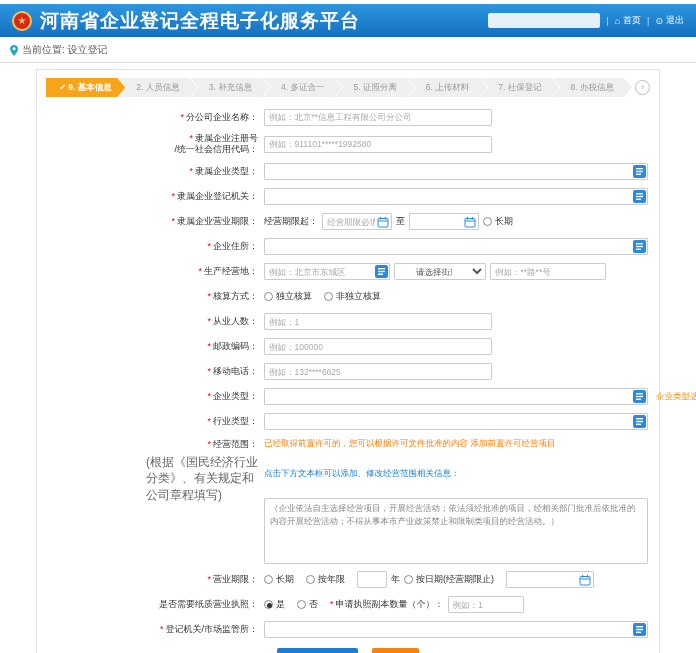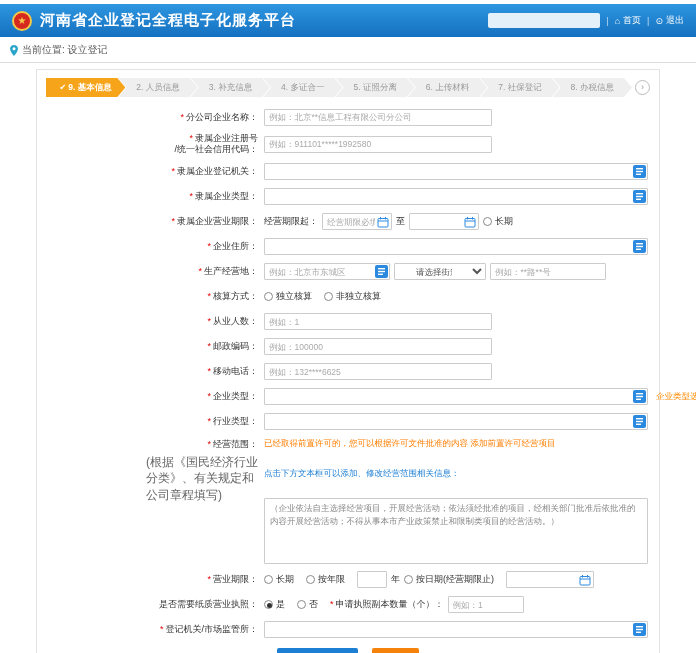--- a/index.html
+++ b/index.html
@@ -15,21 +15,21 @@
     margin-top:4px; height:33px;
     background:linear-gradient(#2e96e0,#1470c0);
     display:flex; align-items:center; padding:0 12px; color:#fff;
   }
   .emblem {
     width:20px; height:20px; border-radius:50%;
     background:#d5281e; border:2px solid #f7c948;
     color:#f7c948; font-size:10px; line-height:16px; text-align:center;
     flex-shrink:0;
   }
-  .site-title { font-size:15px; font-weight:bold; margin-left:8px; letter-spacing:1px; }
+  .site-title { font-size:19px; font-weight:bold; margin-left:8px; letter-spacing:1px; }
   .topbar-right { margin-left:auto; display:flex; align-items:center; gap:6px; font-size:9px; }
   .redacted-box { width:112px; height:15px; background:rgba(255,255,255,.88); border-radius:2px; }
   .top-sep { color:rgba(255,255,255,.7); }
   .top-link { display:inline-flex; align-items:center; gap:3px; cursor:pointer; color:#fff; text-decoration:none; }
   .top-ico { font-size:9px; }
   
   .crumb-row {
     display:flex; align-items:center; gap:4px;
     padding:6px 10px 5px; font-size:10px; color:#555;
     border-bottom:1px solid #ddd;
@@ -173,36 +173,36 @@
 
   <div class="row">
     <div class="lbl multi"><span class="req">*</span><span>隶属企业注册号</span><br><span>/统一社会信用代码：</span></div>
     <div class="field">
         <input class="inp inp-std" placeholder="例如：911101*****1992580" style="">
       </div>
   </div>
 
 
   <div class="row">
+    <div class="lbl"><span class="req">*</span><span>隶属企业类型：</span></div>
+    <div class="field">
+      <span class="wrap">
+          <input class="inp inp-wide" style="">
+        <span class="picker"><svg width="13" height="13">
+              <rect width="13" height="13" rx="2" fill="#2b8ae0"></rect>
+              <rect x="3" y="3" width="7" height="1.4" fill="#fff"></rect>
+              <rect x="3" y="5.8" width="7" height="1.4" fill="#fff"></rect>
+              <rect x="3" y="8.6" width="5" height="1.4" fill="#fff"></rect>
+            </svg></span>
+      </span>
+    </div>
+  </div>
+
+  <div class="row">
     <div class="lbl"><span class="req">*</span><span>隶属企业登记机关：</span></div>
-    <div class="field">
-      <span class="wrap">
-          <input class="inp inp-wide" style="">
-        <span class="picker"><svg width="13" height="13">
-              <rect width="13" height="13" rx="2" fill="#2b8ae0"></rect>
-              <rect x="3" y="3" width="7" height="1.4" fill="#fff"></rect>
-              <rect x="3" y="5.8" width="7" height="1.4" fill="#fff"></rect>
-              <rect x="3" y="8.6" width="5" height="1.4" fill="#fff"></rect>
-            </svg></span>
-      </span>
-    </div>
-  </div>
-
-  <div class="row">
-    <div class="lbl"><span class="req">*</span><span>隶属企业类型：</span></div>
     <div class="field">
       <span class="wrap">
           <input class="inp inp-wide" style="">
         <span class="picker"><svg width="13" height="13">
               <rect width="13" height="13" rx="2" fill="#2b8ae0"></rect>
               <rect x="3" y="3" width="7" height="1.4" fill="#fff"></rect>
               <rect x="3" y="5.8" width="7" height="1.4" fill="#fff"></rect>
               <rect x="3" y="8.6" width="5" height="1.4" fill="#fff"></rect>
             </svg></span>
       </span>

